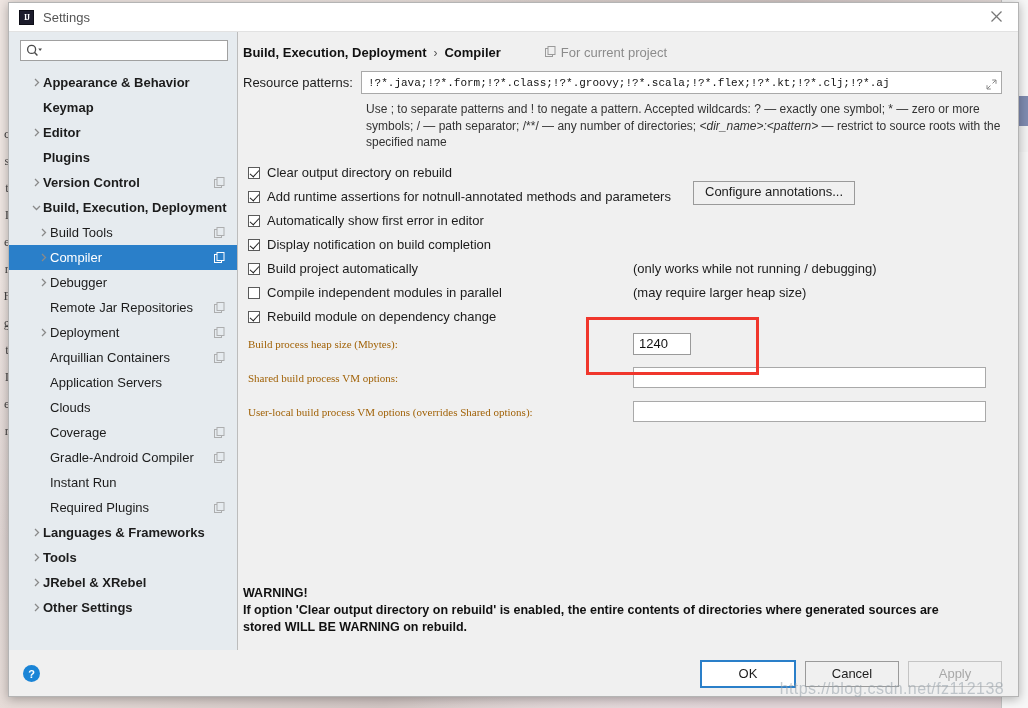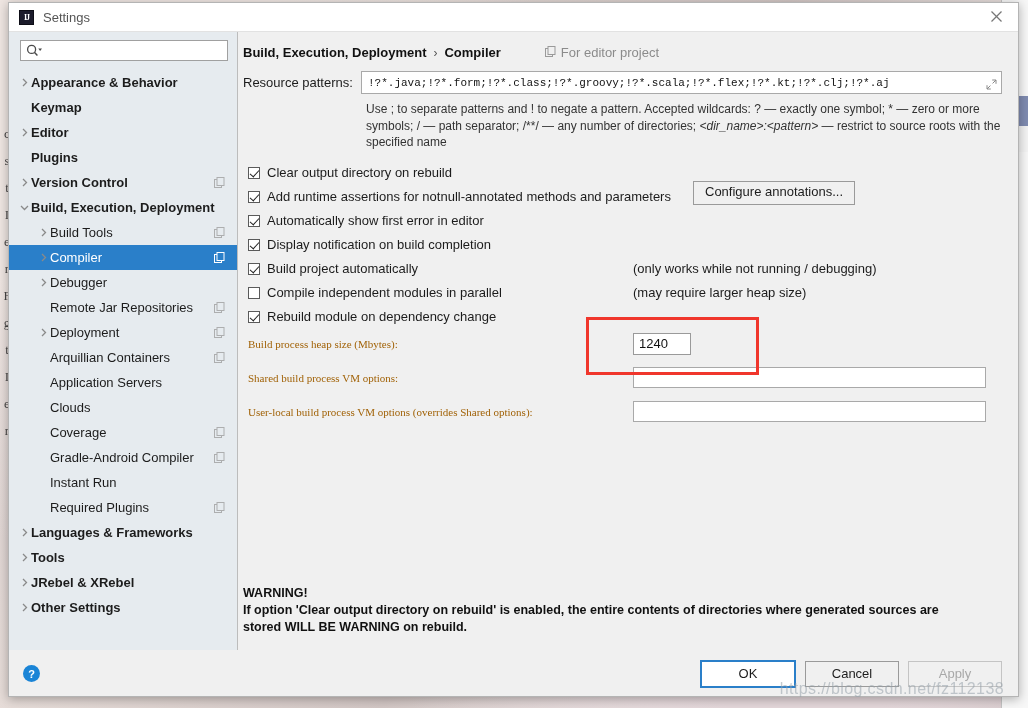--- a/index.html
+++ b/index.html
@@ -78,21 +78,21 @@
   .tree-row.sel{background:#2a7fc9;color:#fff;}
   .tree-row .arrow{
     width:13px;flex:0 0 13px;display:flex;align-items:center;justify-content:center;
     margin-left:2px;
   }
   .tree-row .arrow svg{display:block;}
   .tree-row .label{white-space:nowrap;}
   .tree-row.top > .label{font-weight:bold;}
   .tree-row .cfgicon{position:absolute;right:12px;top:6px;opacity:.75;}
   .tree-row.sel .cfgicon{opacity:1;}
-  .ind0{padding-left:7px;}
+  .ind0{padding-left:19px;}
   .ind1{padding-left:26px;}
 
   
   .content{flex:1 1 auto;background:#f0f0f0;padding:13px 16px 0 5px;box-sizing:border-box;position:relative;overflow:hidden;}
   .breadcrumb{display:flex;align-items:center;font-size:13px;margin:0 0 11px 0;}
   .breadcrumb .crumb{font-weight:bold;color:#111;}
   .breadcrumb .sep{margin:0 7px;color:#555;font-size:12px;}
   .breadcrumb .proj{
     margin-left:44px;color:#8b8b8b;font-size:13px;display:flex;align-items:center;
   }
@@ -432,21 +432,21 @@
         <span class="crumb">Build, Execution, Deployment</span>
         <span class="sep">›</span>
         <span class="crumb">Compiler</span>
         <span class="proj">
           <span class="ci">
             <svg width="11" height="11" viewBox="0 0 11 11" aria-hidden="true">
               <rect x="0.5" y="2.5" width="7" height="8" fill="none" stroke="#9a9a9a" stroke-width="1"></rect>
               <rect x="3.0" y="0.5" width="7" height="8" fill="#f0f0f0" stroke="#9a9a9a" stroke-width="1"></rect>
             </svg>
           </span>
-          <span>For editor project</span>
+          <span>For current project</span>
         </span>
       </div>
 
       <div class="row-rp">
         <div class="lbl rp-label">Resource patterns:</div>
         <div class="rp-field">
           <input type="text" value="!?*.java;!?*.form;!?*.class;!?*.groovy;!?*.scala;!?*.flex;!?*.kt;!?*.clj;!?*.aj" style="">
           <span class="rp-expand">
             <svg width="11" height="11" viewBox="0 0 11 11" aria-hidden="true">
               <path d="M10 1 L6.2 1 M10 1 L10 4.8 M10 1 L6.6 4.4" stroke="#8a8a8a" stroke-width="1" fill="none"></path>

